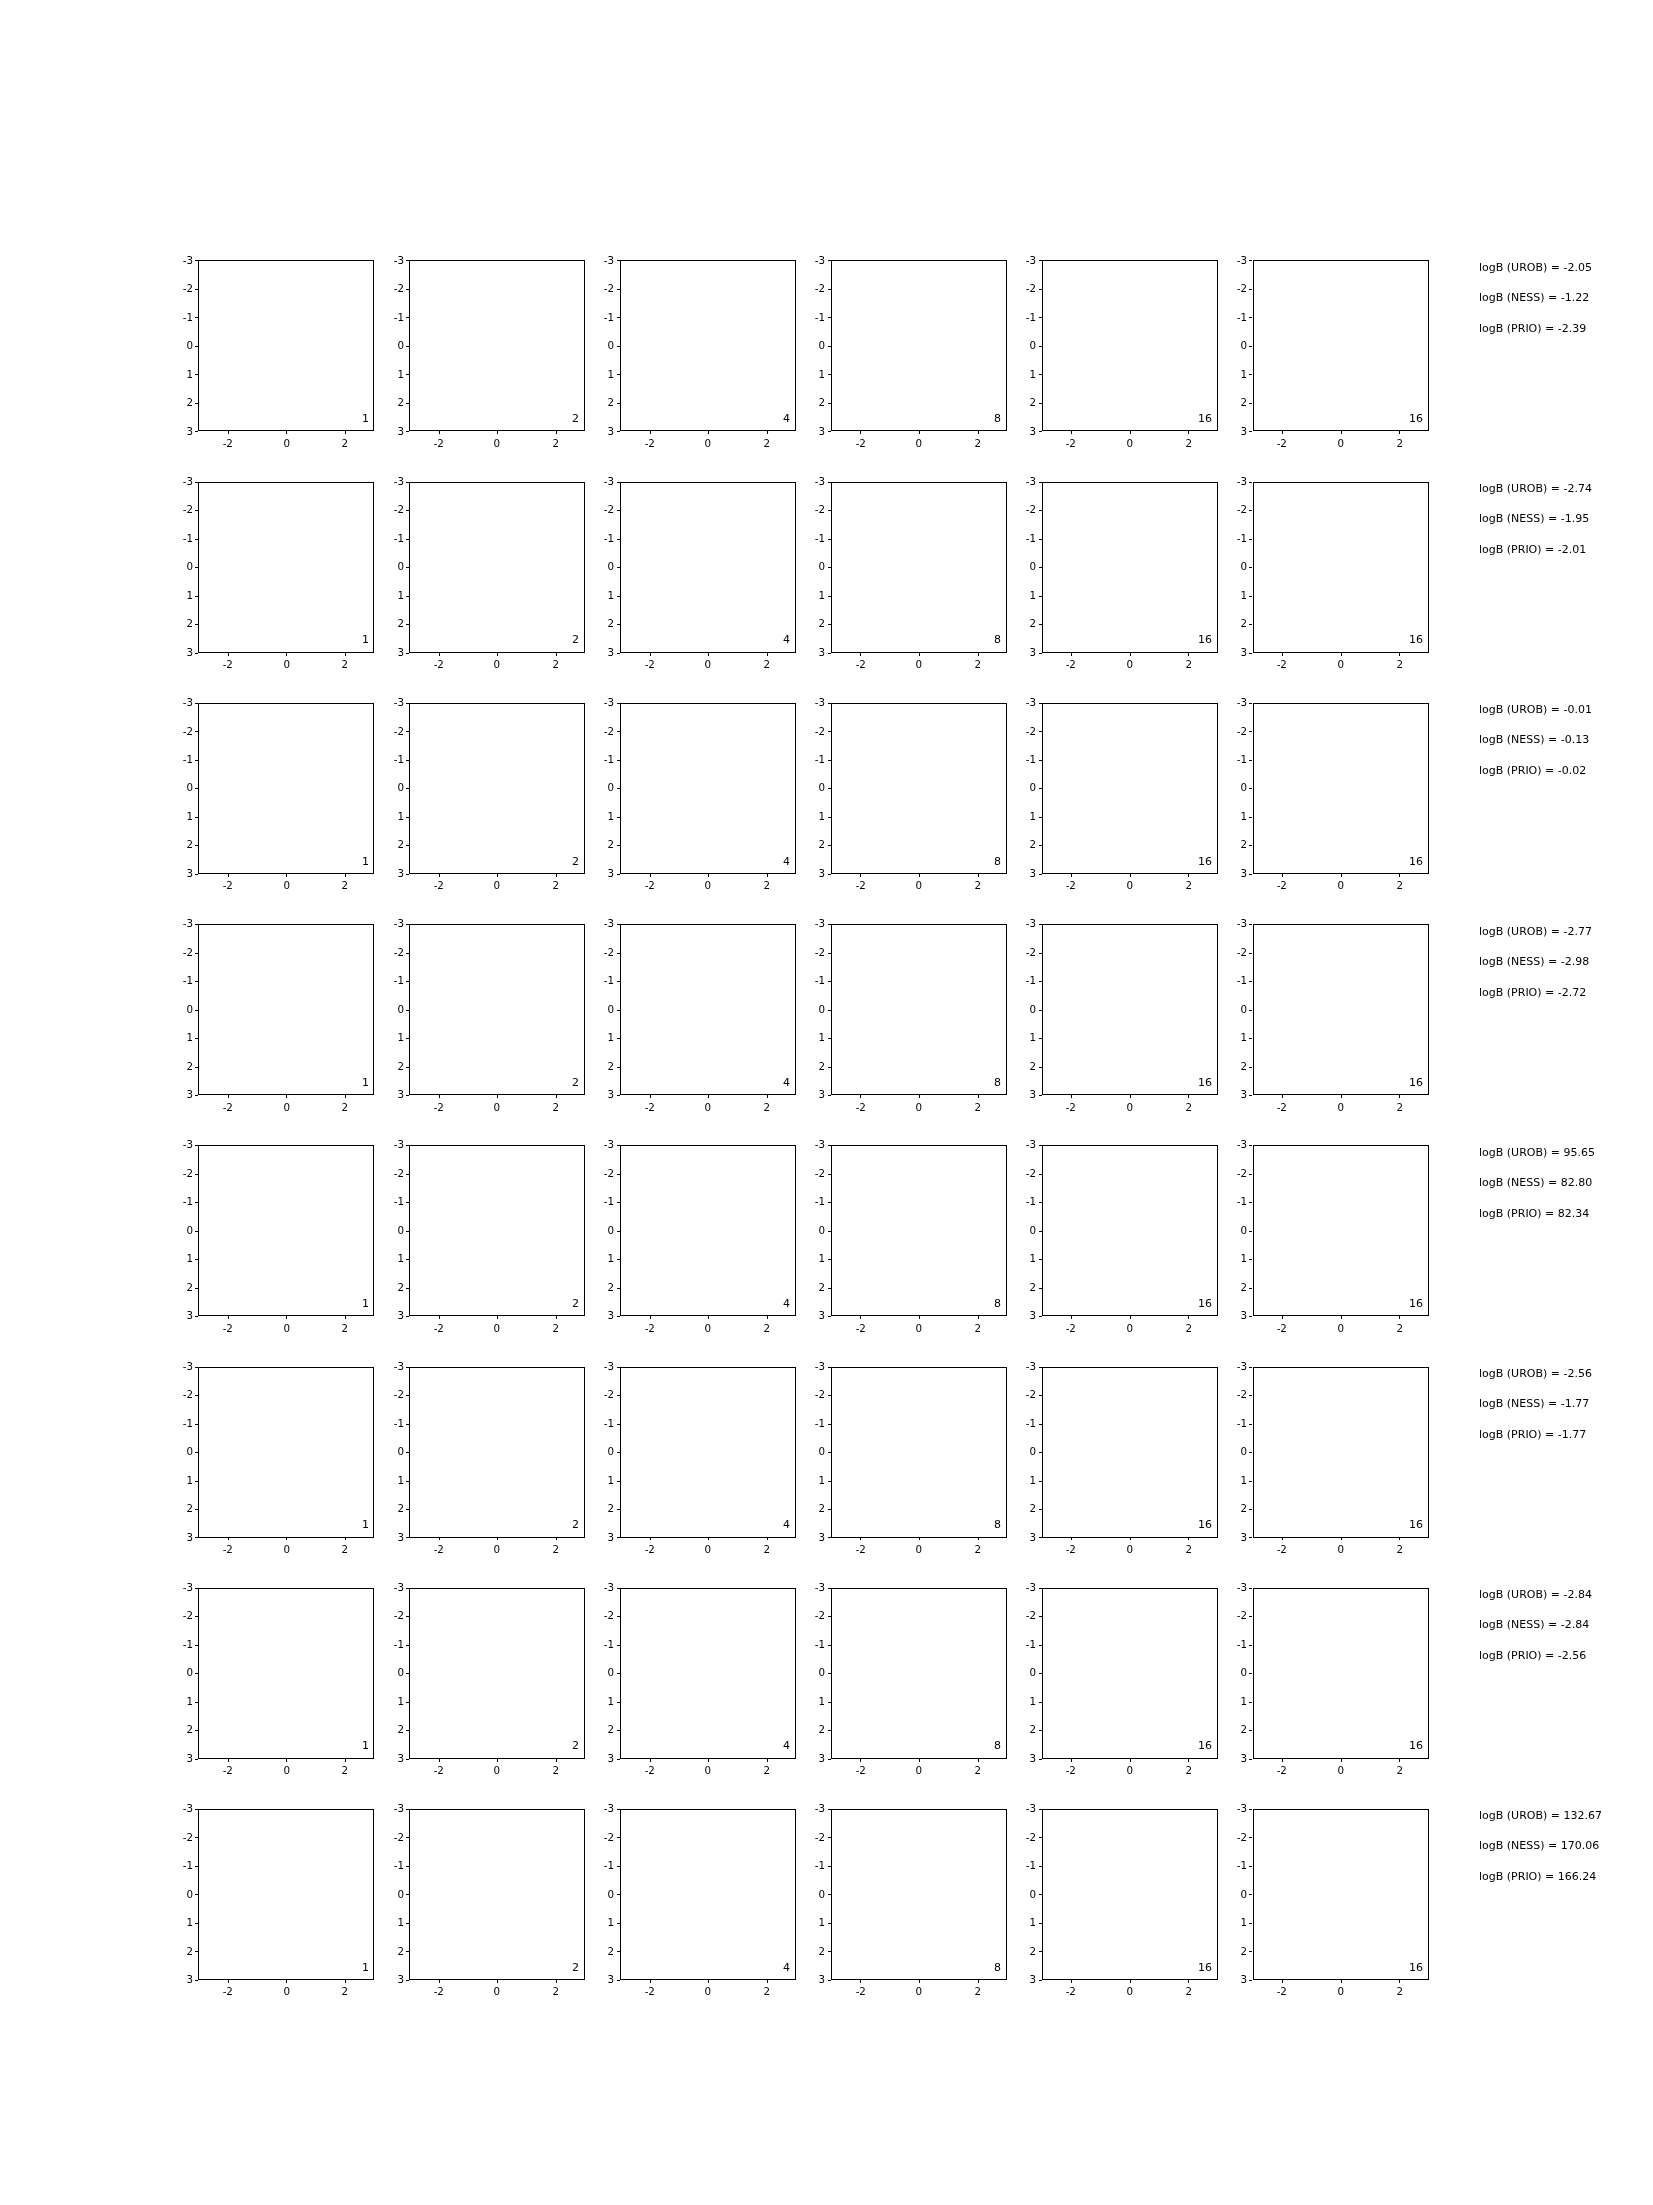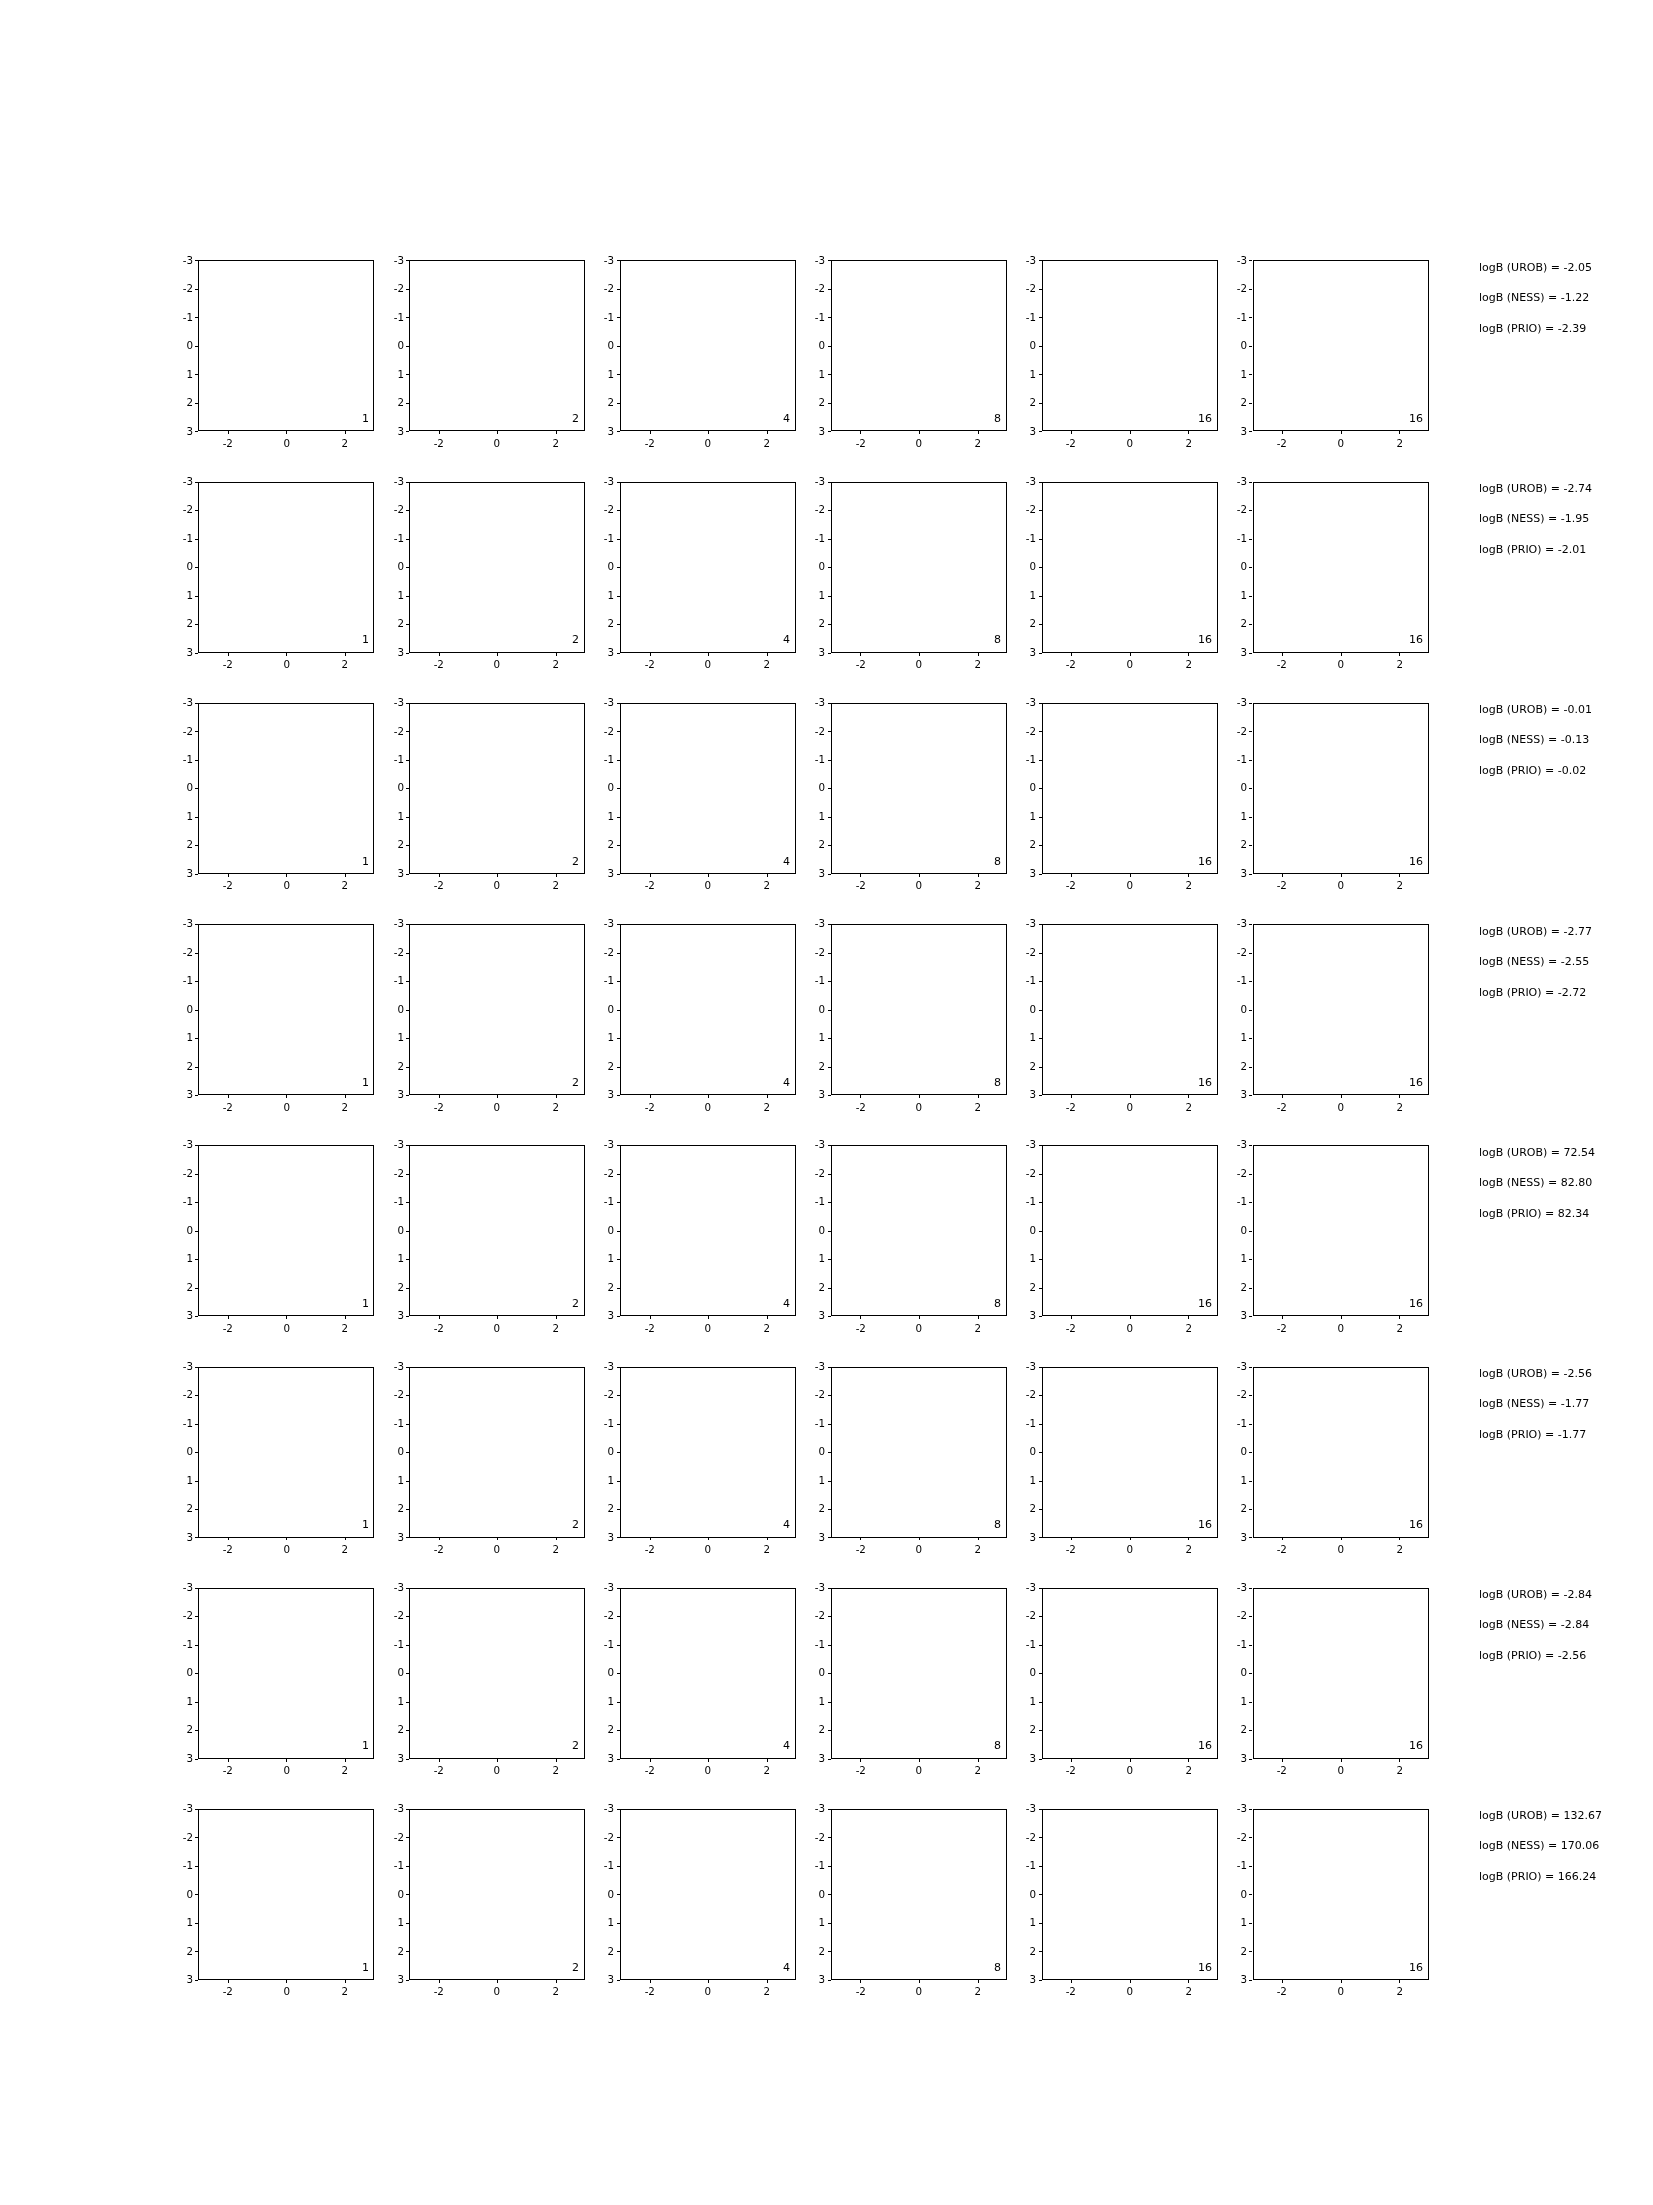--- a/index.html
+++ b/index.html
@@ -894,21 +894,21 @@
       <div class="yticklabel" style="left: 1217px; top: 1003px; width: 30px;">0</div>
       <div class="tick" style="left: 1249px; top: 981px; width: 3.4px; height: 0.7px;"></div>
       <div class="yticklabel" style="left: 1217px; top: 974px; width: 30px;">-1</div>
       <div class="tick" style="left: 1249px; top: 953px; width: 3.4px; height: 0.7px;"></div>
       <div class="yticklabel" style="left: 1217px; top: 946px; width: 30px;">-2</div>
       <div class="tick" style="left: 1249px; top: 924px; width: 3.4px; height: 0.7px;"></div>
       <div class="yticklabel" style="left: 1217px; top: 917px; width: 30px;">-3</div>
       <div class="corner" style="left: 1390px; top: 1076px; width: 33px;">16</div>
       <div class="logblock" style="left: 1479px; top: 926px;">
         <div class="logline">logB (UROB) = -2.77</div>
-        <div class="logline">logB (NESS) = -2.55</div>
+        <div class="logline">logB (NESS) = -2.98</div>
         <div class="logline">logB (PRIO) = -2.72</div>
       </div>
       <div class="axes" style="left: 198px; top: 1145px; width: 176px; height: 171px;"></div>
       <div class="tick" style="left: 228px; top: 1316px; width: 0.7px; height: 3.4px;"></div>
       <div class="ticklabel" style="left: 214px; top: 1322px; width: 27.6px;">-2</div>
       <div class="tick" style="left: 286px; top: 1316px; width: 0.7px; height: 3.4px;"></div>
       <div class="ticklabel" style="left: 273px; top: 1322px; width: 27.6px;">0</div>
       <div class="tick" style="left: 345px; top: 1316px; width: 0.7px; height: 3.4px;"></div>
       <div class="ticklabel" style="left: 331px; top: 1322px; width: 27.6px;">2</div>
       <div class="tick" style="left: 195px; top: 1316px; width: 3.4px; height: 0.7px;"></div>
@@ -1030,21 +1030,21 @@
       <div class="tick" style="left: 1249px; top: 1231px; width: 3.4px; height: 0.7px;"></div>
       <div class="yticklabel" style="left: 1217px; top: 1224px; width: 30px;">0</div>
       <div class="tick" style="left: 1249px; top: 1202px; width: 3.4px; height: 0.7px;"></div>
       <div class="yticklabel" style="left: 1217px; top: 1195px; width: 30px;">-1</div>
       <div class="tick" style="left: 1249px; top: 1174px; width: 3.4px; height: 0.7px;"></div>
       <div class="yticklabel" style="left: 1217px; top: 1167px; width: 30px;">-2</div>
       <div class="tick" style="left: 1249px; top: 1145px; width: 3.4px; height: 0.7px;"></div>
       <div class="yticklabel" style="left: 1217px; top: 1138px; width: 30px;">-3</div>
       <div class="corner" style="left: 1390px; top: 1297px; width: 33px;">16</div>
       <div class="logblock" style="left: 1479px; top: 1147px;">
-        <div class="logline">logB (UROB) = 72.54</div>
+        <div class="logline">logB (UROB) = 95.65</div>
         <div class="logline">logB (NESS) = 82.80</div>
         <div class="logline">logB (PRIO) = 82.34</div>
       </div>
       <div class="axes" style="left: 198px; top: 1367px; width: 176px; height: 171px;"></div>
       <div class="tick" style="left: 228px; top: 1537px; width: 0.7px; height: 3.4px;"></div>
       <div class="ticklabel" style="left: 214px; top: 1543px; width: 27.6px;">-2</div>
       <div class="tick" style="left: 286px; top: 1537px; width: 0.7px; height: 3.4px;"></div>
       <div class="ticklabel" style="left: 273px; top: 1543px; width: 27.6px;">0</div>
       <div class="tick" style="left: 345px; top: 1537px; width: 0.7px; height: 3.4px;"></div>
       <div class="ticklabel" style="left: 331px; top: 1543px; width: 27.6px;">2</div>

